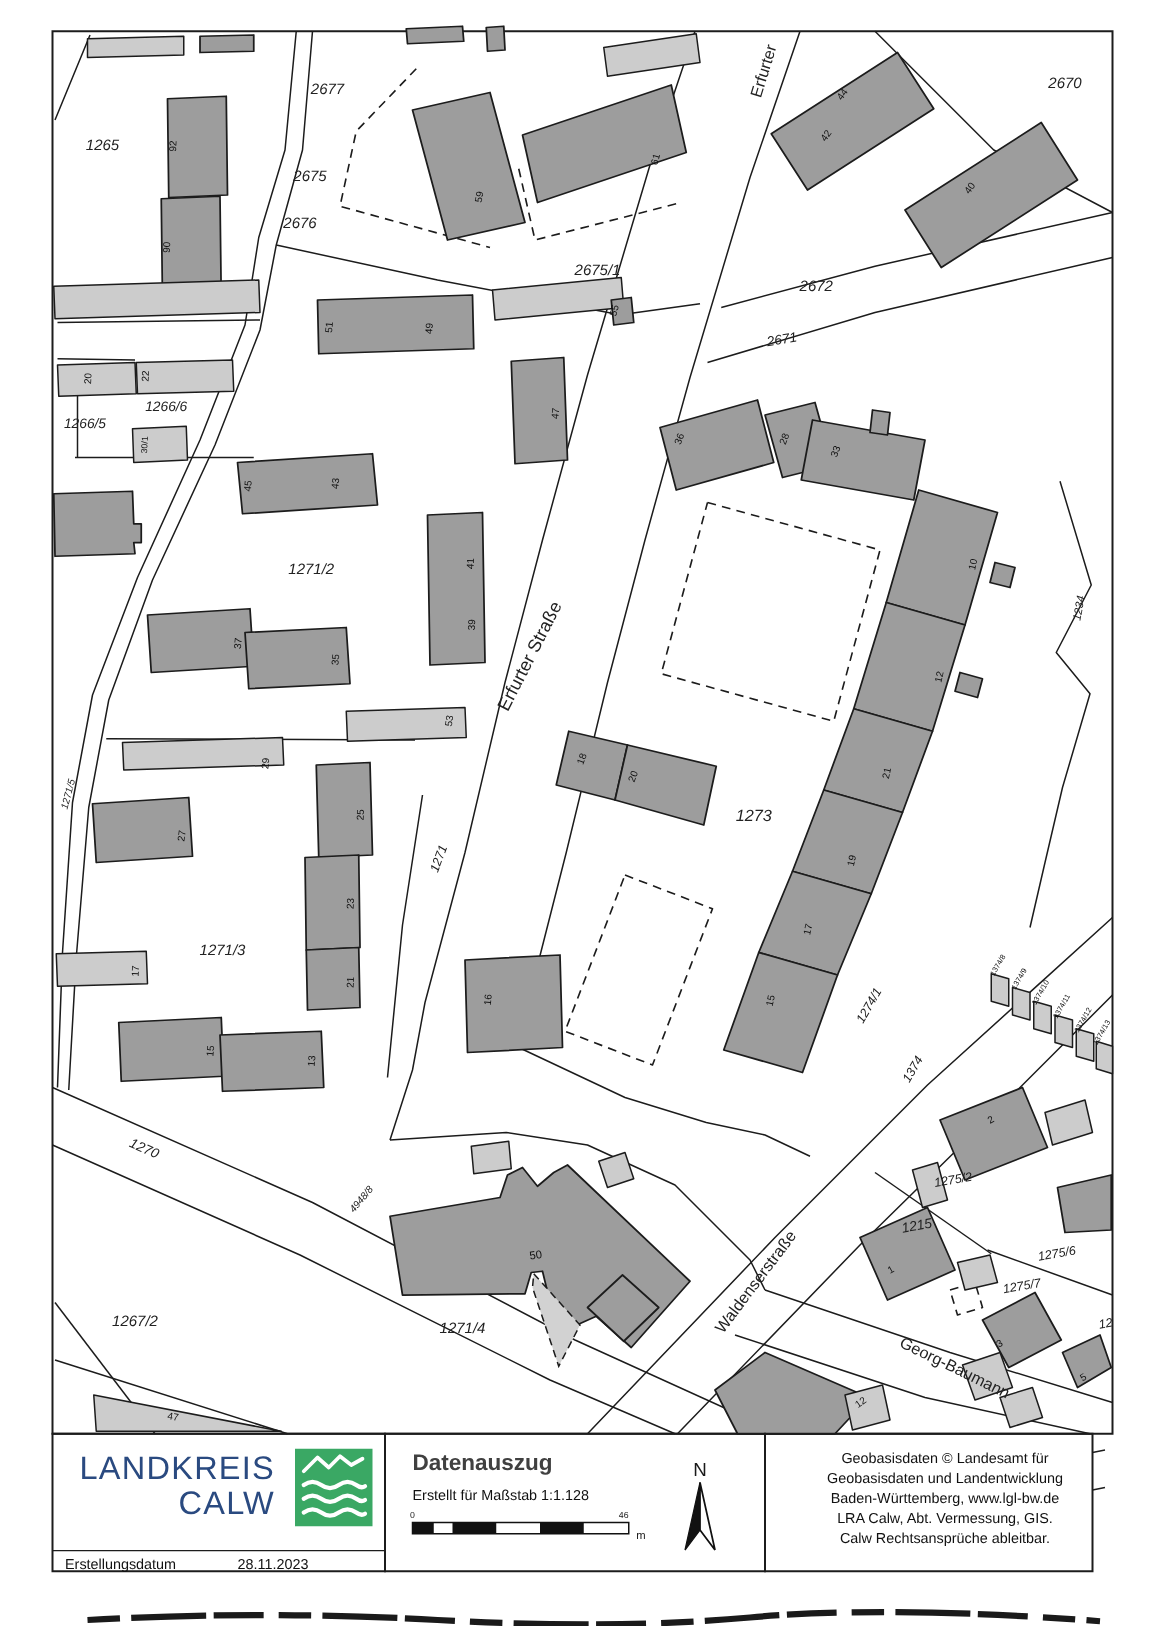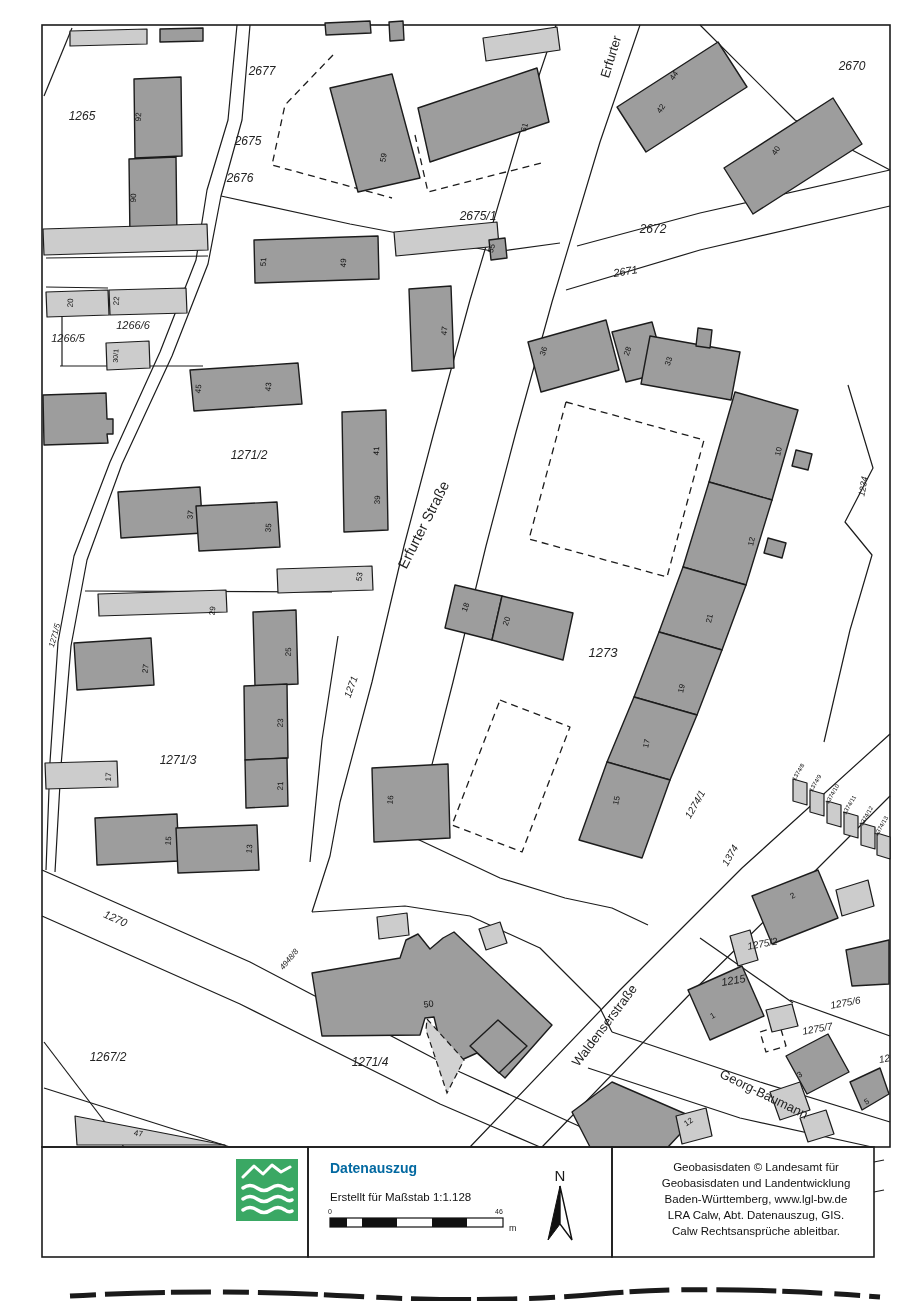--- a/index.html
+++ b/index.html
@@ -17,21 +17,21 @@
   .lbl-parcel{font-style:italic;fill:#222;}
   .lbl-house{fill:#111;}
   .lbl-street{fill:#222;}
   .brand{position:absolute;left:50px;top:1158px;width:250px;height:70px;}
   .brand-text{position:absolute;right:80px;top:2px;text-align:right;color:#2a4a80;
               font-size:26px;line-height:28px;letter-spacing:1px;}
   .datum-row{position:absolute;left:42px;top:1240px;width:266px;border-top:1.5px solid #1c1c1c;
              font-size:11.5px;color:#111;padding-top:5px;box-sizing:border-box;}
   .datum-row .dval{position:absolute;left:148px;top:5px;}
   .datum-row .dkey{padding-left:10px;}
-  .mid-title{position:absolute;left:330px;top:1160px;font-size:14px;font-weight:bold;color:#0369a1;}
+  .mid-title{position:absolute;left:330px;top:1160px;font-size:18px;font-weight:bold;color:#404040;}
   .mid-scale{position:absolute;left:330px;top:1191px;font-size:11.5px;color:#111;text-align:right;}
   .attrib{position:absolute;left:613px;top:1159px;width:286px;text-align:center;
           font-size:11.5px;line-height:16px;color:#111;}
 </style>
 </head>
 <body>
 
 <div class="page">
 
   <svg id="mapsvg" width="920" height="1301" viewBox="0 0 920 1301">
@@ -264,26 +264,36 @@
       <rect x="236" y="1159" width="62" height="62" fill="#3aa864"></rect>
       <polyline points="243,1177 254,1166 263,1174 272,1165 281,1172 290,1167" fill="none" stroke="#fff" stroke-width="3" stroke-linecap="round" stroke-linejoin="round"></polyline>
       <path d="M243,1188 q7,-5 14,0 q7,5 14,0 q7,-5 14,0 q4,3 7,1" fill="none" stroke="#fff" stroke-width="3.4" stroke-linecap="round"></path>
       <path d="M243,1199 q7,-5 14,0 q7,5 14,0 q7,-5 14,0 q4,3 7,1" fill="none" stroke="#fff" stroke-width="3.4" stroke-linecap="round"></path>
       <path d="M243,1210 q7,-5 14,0 q7,5 14,0 q7,-5 14,0 q4,3 7,1" fill="none" stroke="#fff" stroke-width="3.4" stroke-linecap="round"></path>
     </g>
 
     <path d="M70,1296 Q210,1288 350,1296 T600,1294 T880,1297" fill="none" stroke="#1a1a1a" stroke-width="5" stroke-dasharray="26 9 60 6 40 12"></path>
   </svg>
 
-
+  <div class="brand">
+    <div class="brand-text">
+      <div>LANDKREIS</div>
+      <div>CALW</div>
+    </div>
+  </div>
+
+  <div class="datum-row">
+    <span class="dkey">Erstellungsdatum</span>
+    <span class="dval">28.11.2023</span>
+  </div>
 
   <div class="mid-title">Datenauszug</div>
   <div class="mid-scale">Erstellt für Maßstab  1:1.128</div>
 
   <div class="attrib">
     <div>Geobasisdaten © Landesamt für</div>
     <div>Geobasisdaten und Landentwicklung</div>
     <div>Baden-Württemberg, www.lgl-bw.de</div>
-    <div>LRA Calw, Abt. Datenauszug, GIS.</div>
+    <div>LRA Calw, Abt. Vermessung, GIS.</div>
     <div>Calw Rechtsansprüche ableitbar.</div>
   </div>
 
 </div>
 
 </body></html>

